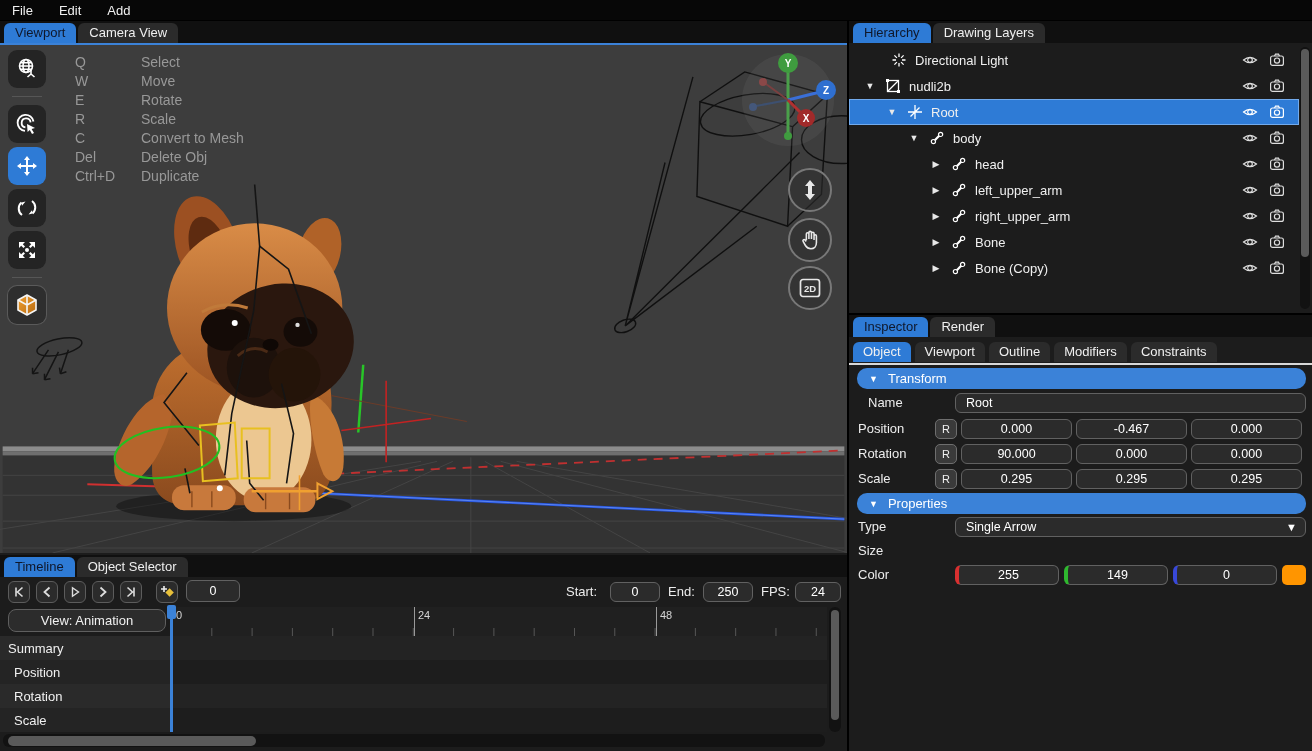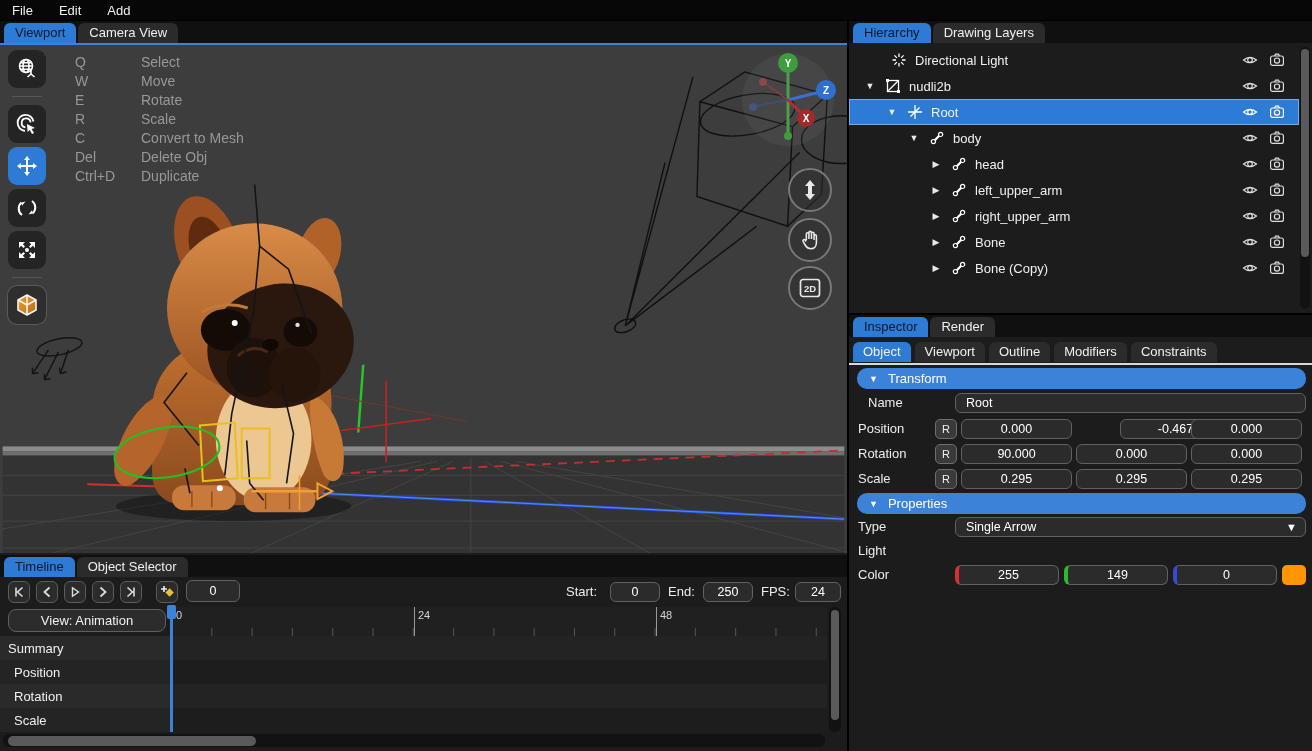--- a/index.html
+++ b/index.html
@@ -495,21 +495,21 @@
   <div class="abs sec-hdr" style="left:8px;top:53px;width:449px;">
     <span class="tri">▼</span>
     <span>Transform</span>
   </div>
   <span class="abs insp-label" style="left:19px;top:80px;">Name</span>
   <div class="abs field" style="left:106px;top:78px;width:351px;text-align:left;padding-left:10px;">Root</div>
 
   <span class="abs insp-label" style="left:9px;top:106px;">Position</span>
   <div class="abs rbtn" style="left:86px;top:104px;">R</div>
   <div class="abs field" style="left:112px;top:104px;width:111px;">0.000</div>
-  <div class="abs field" style="left:227px;top:104px;width:111px;margin-left:44px;">-0.467</div>
+  <div class="abs field" style="left:227px;top:104px;width:111px;">-0.467</div>
   <div class="abs field" style="left:342px;top:104px;width:111px;">0.000</div>
 
   <span class="abs insp-label" style="left:9px;top:131px;">Rotation</span>
   <div class="abs rbtn" style="left:86px;top:129px;">R</div>
   <div class="abs field" style="left:112px;top:129px;width:111px;">90.000</div>
   <div class="abs field" style="left:227px;top:129px;width:111px;">0.000</div>
   <div class="abs field" style="left:342px;top:129px;width:111px;">0.000</div>
 
   <span class="abs insp-label" style="left:9px;top:156px;">Scale</span>
   <div class="abs rbtn" style="left:86px;top:154px;">R</div>
@@ -519,21 +519,21 @@
 
   <div class="abs sec-hdr" style="left:8px;top:178px;width:449px;">
     <span class="tri">▼</span>
     <span>Properties</span>
   </div>
   <span class="abs insp-label" style="left:9px;top:204px;">Type</span>
   <div class="abs field" style="left:106px;top:202px;width:351px;text-align:left;padding-left:10px;">
     <span>Single Arrow</span>
     <span class="abs" style="right:8px;top:0px;font-size:11px;">▼</span>
   </div>
-  <span class="abs insp-label" style="left:9px;top:228px;">Light</span>
+  <span class="abs insp-label" style="left:9px;top:228px;">Size</span>
   <span class="abs insp-label" style="left:9px;top:252px;">Color</span>
   <div class="abs field colorfield" style="left:106px;top:250px;width:104px;border-left-color:#d83030;">255</div>
   <div class="abs field colorfield" style="left:215px;top:250px;width:104px;border-left-color:#2fb82f;">149</div>
   <div class="abs field colorfield" style="left:324px;top:250px;width:104px;border-left-color:#3848d8;">0</div>
   <div class="abs" style="left: 433px; top: 250px; width: 24px; height: 20px; border-radius: 5px; background-color: rgb(255, 149, 0);"></div>
 </div>
 
 <div class="abs panel" style="left:0;top:553px;width:847px;height:198px;">
   <div class="tabbar" style="margin-top:2px;">
     <div class="tab active">Timeline</div>

